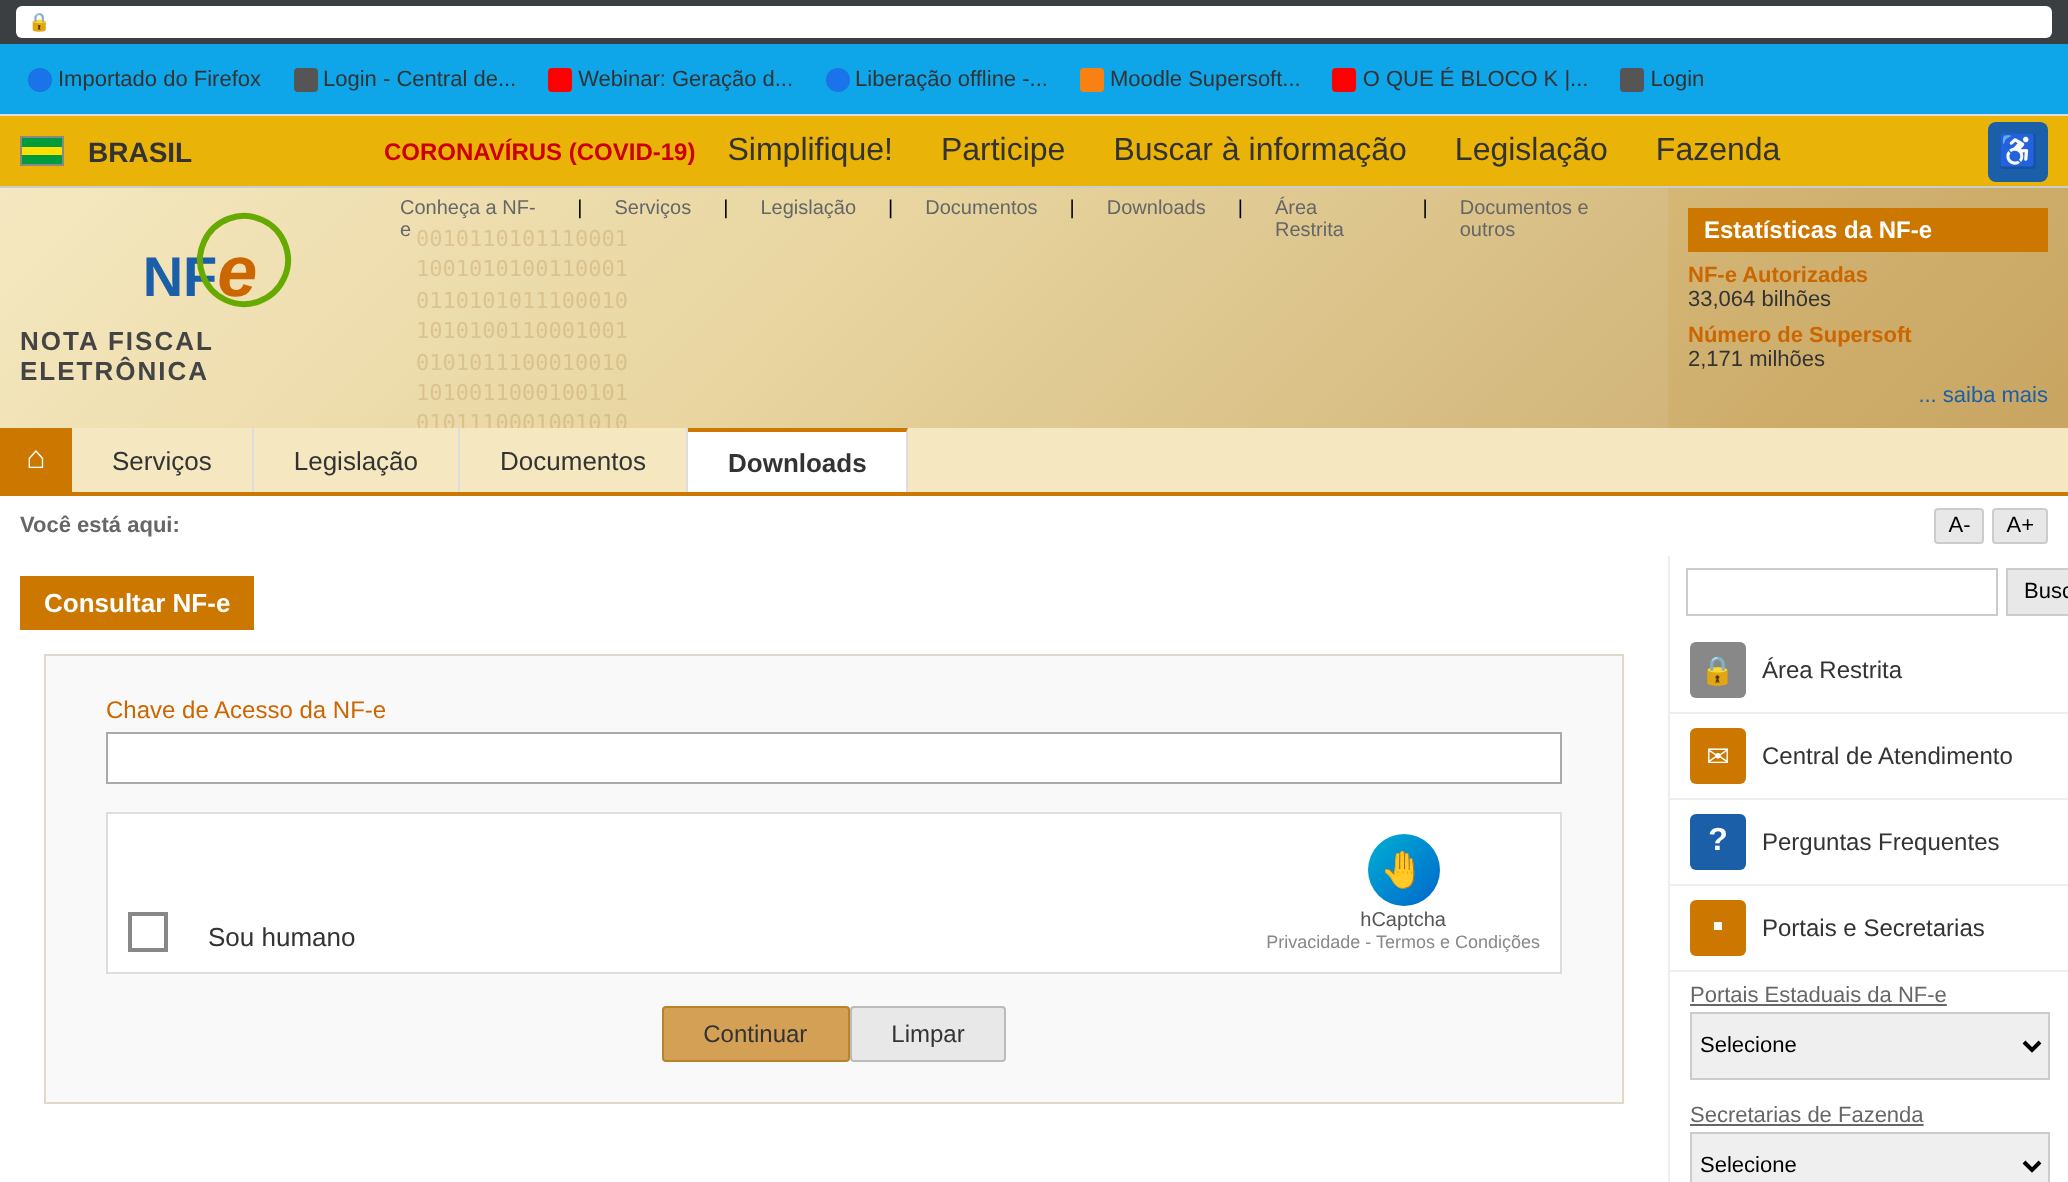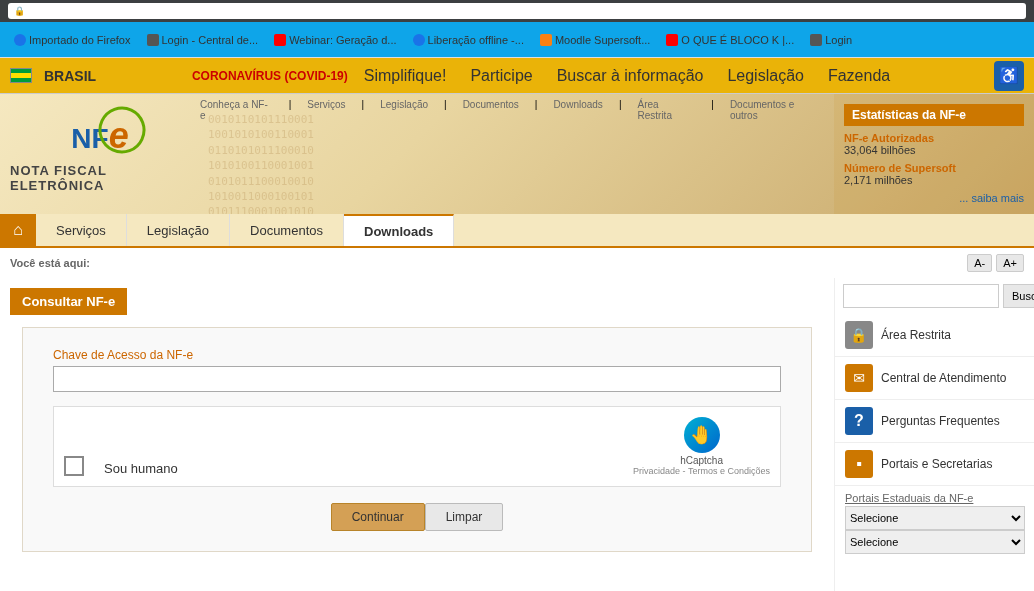--- a/index.html
+++ b/index.html
@@ -82,21 +82,21 @@
     .search-input { flex: 1; height: 24px; border: 1px solid #ccc; padding: 0 6px; font-size: 11px; }
     .search-btn { background: #e8e8e8; border: 1px solid #ccc; padding: 0 8px; font-size: 11px; cursor: pointer; }
     .sidebar-menu-item { display: flex; align-items: center; gap: 8px; padding: 7px 10px; border-bottom: 1px solid #eee; cursor: pointer; }
     .sidebar-icon { width: 28px; height: 28px; display: flex; align-items: center; justify-content: center; border-radius: 3px; font-size: 14px; flex-shrink: 0; }
     .icon-restrita { background: #888; color: #fff; }
     .icon-atendimento { background: #cc7700; color: #fff; }
     .icon-faq { background: #1a5fa8; color: #fff; }
     .icon-portais { background: #cc7700; color: #fff; }
     .sidebar-menu-label { font-size: 12px; color: #333; }
     .sidebar-select-label { font-size: 11px; color: #666; padding: 6px 10px 2px; text-decoration: underline; }
-    .sidebar-select { width: 180px; margin: 0 10px; height: 24px; border: 1px solid #ccc; font-size: 11px; display: block; }
+    .sidebar-select { width: 180px; margin: 0 10px; height: 34px; border: 1px solid #ccc; font-size: 11px; display: block; }
   </style>
 </head>
 <body>
 
 <div class="browser-chrome">
   <div class="browser-url-bar">
     <span class="browser-url-icon">🔒</span>
   </div>
 </div>
 
@@ -255,17 +255,18 @@
       <span class="sidebar-menu-label">Perguntas Frequentes</span>
     </div>
     <div class="sidebar-menu-item">
       <div class="sidebar-icon icon-portais" style="font-size:16px;">▪</div>
       <span class="sidebar-menu-label">Portais e Secretarias</span>
     </div>
     <div class="sidebar-select-label">Portais Estaduais da NF-e</div>
     <select class="sidebar-select">
       <option>Selecione</option>
     </select>
+    <div class="sidebar-select-label" style="margin-top:6px;">Secretarias de Fazenda</div>
     <select class="sidebar-select">
       <option>Selecione</option>
     </select>
   </div>
 </div>
 
 </body></html>

